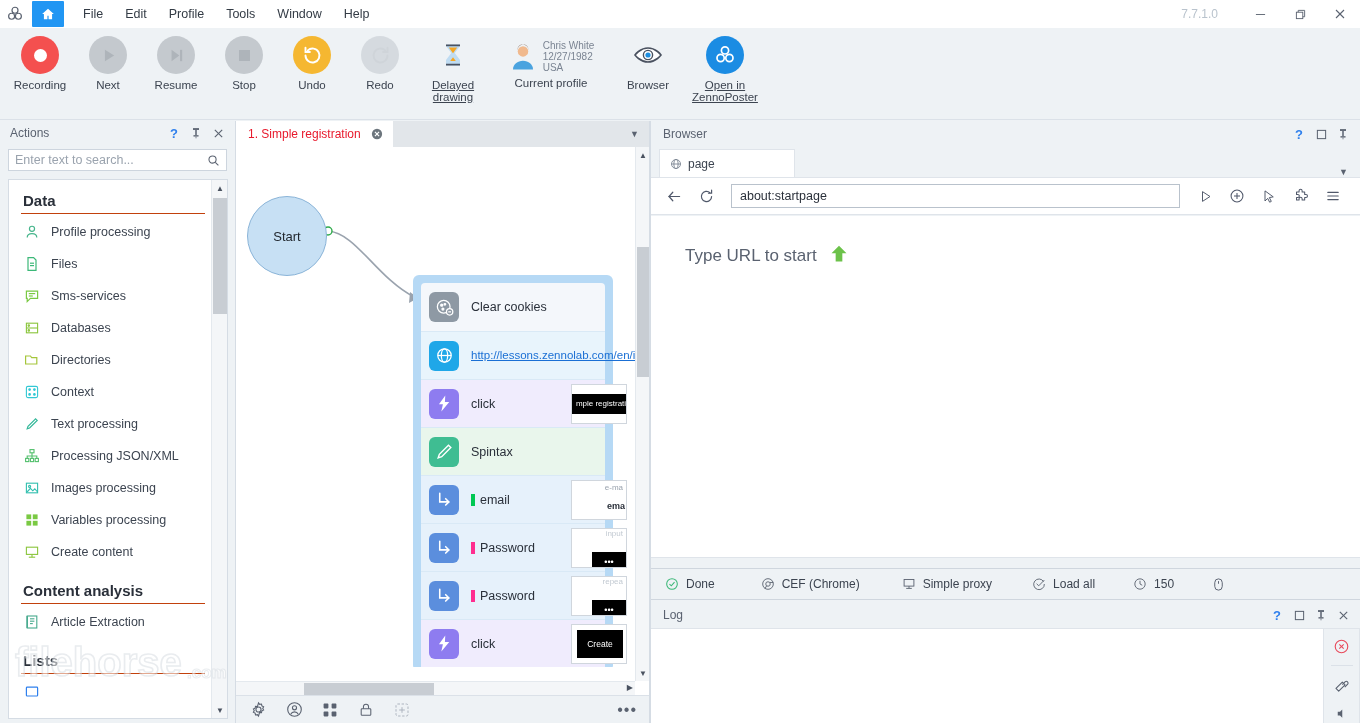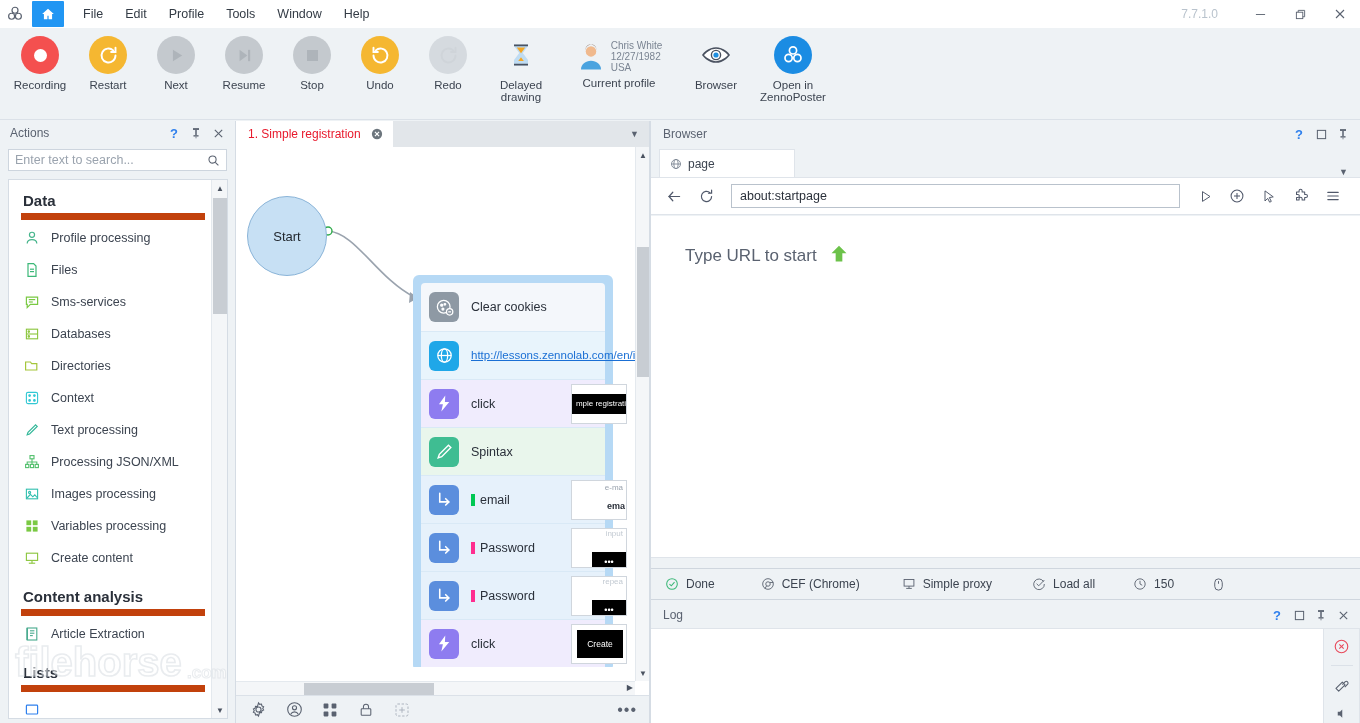--- a/index.html
+++ b/index.html
@@ -44,21 +44,21 @@
     width: 68px; display: flex; flex-direction: column; align-items: center;
     padding-top: 8px; cursor: default;
   }
   .rb-circle {
     width: 38px; height: 38px; border-radius: 50%;
     display: flex; align-items: center; justify-content: center;
   }
   .rb-label {
     margin-top: 5px; font-size: 11.5px; color: #3c4450; text-align: center; line-height: 12px;
   }
-  .rb-item.wide { width: 78px; }
+  .rb-item.wide { width: 78px; text-decoration: underline; }
   .rb-profile { display: flex; align-items: center; padding-top: 12px; width: 118px; flex-direction: column; }
   .rb-profile-row { display: flex; align-items: center; gap: 5px; }
   .rb-profile-text { font-size: 10px; color: #7a8492; line-height: 11px; }
   .rb-profile-label { margin-top: 4px; font-size: 11.5px; color: #3c4450; }
 
   
   .actions-panel {
     position: absolute; left: 0; top: 121px; width: 236px; height: 602px;
     background: #eef2f5; border-right: 1px solid #d5dce4;
   }
@@ -82,21 +82,21 @@
     font-family: "Liberation Sans", sans-serif; background: transparent;
   }
   .search-box input::placeholder { color: #9aa3ae; }
   .list-area {
     position: absolute; top: 58px; left: 8px; width: 220px; bottom: 4px;
     background: #ffffff; border: 1px solid #d5dce4; overflow: hidden;
   }
   .list-inner { position: absolute; top: 0; left: 0; right: 16px; bottom: 0; padding: 4px 0 0 12px; }
   .grp-title {
     font-size: 15px; font-weight: bold; color: #2a303a; padding: 8px 0 4px 2px;
-    border-bottom: 7px solid #c2410c; margin-right: 6px; margin-bottom: 2px;
+    border-bottom: 1px solid #c2410c; margin-right: 6px; margin-bottom: 2px;
   }
   .li {
     display: flex; align-items: center; gap: 10px; height: 32px; padding-left: 2px;
     font-size: 12.5px; color: #3c4450; cursor: default;
   }
   .li-ico { width: 18px; height: 18px; display: flex; align-items: center; justify-content: center; }
   .vscroll {
     position: absolute; right: 0; top: 0; width: 16px; bottom: 0; background: #f4f6f8;
     border-left: 1px solid #e4e9ee;
   }
@@ -276,29 +276,20 @@
       </div>
     </div>
   </div>
 
   <div class="ribbon">
     <div class="rb-item">
       <div class="rb-circle" style="background:#f4504f">
         <div style="width:13px;height:13px;border-radius:50%;background:#fff"></div>
       </div>
       <div class="rb-label">Recording</div>
-    </div>
-    <div class="rb-item">
-      <div class="rb-circle" style="background:#f5b731">
-        <svg width="21" height="21" viewBox="0 0 24 24" fill="none" stroke="#fff" stroke-width="2.2" stroke-linecap="round">
-          <path d="M20 12a8 8 0 1 1-2.6-5.9"></path>
-            <polyline points="20,3 20,8 15,8"></polyline>
-        </svg>
-      </div>
-      <div class="rb-label">Restart</div>
     </div>
     <div class="rb-item">
       <div class="rb-circle" style="background:#c4c9ce">
         <svg width="17" height="17" viewBox="0 0 24 24" fill="#aeb4ba">
             <polygon points="7,4 20,12 7,20"></polygon>
           </svg>
       </div>
       <div class="rb-label">Next</div>
     </div>
     <div class="rb-item">

